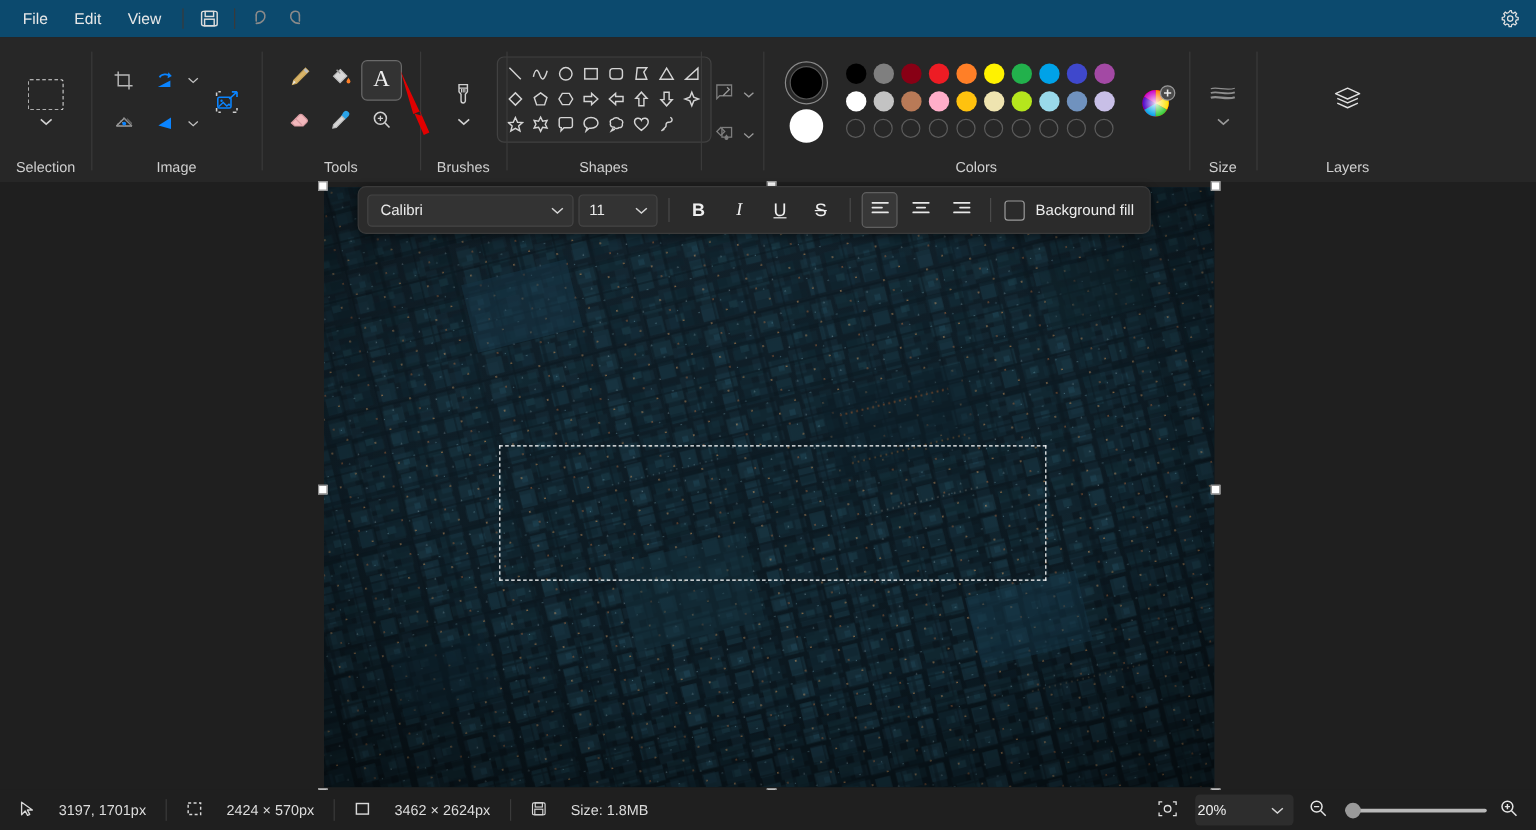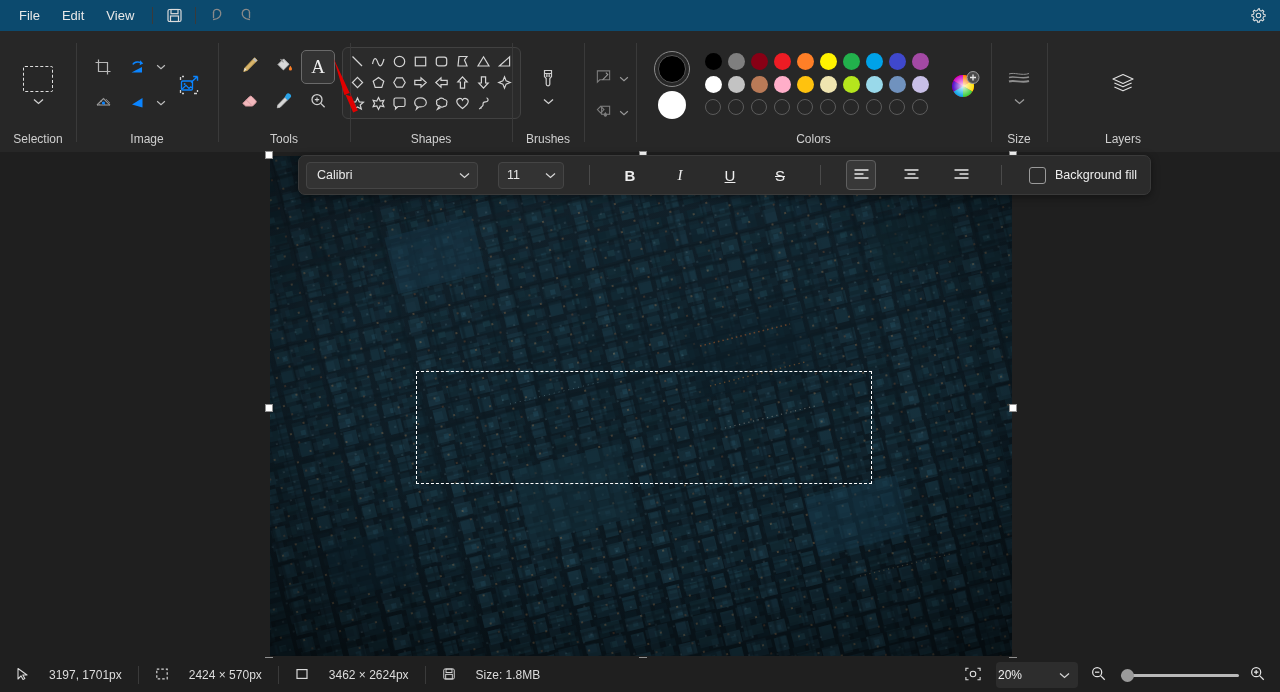--- a/index.html
+++ b/index.html
@@ -122,21 +122,21 @@
   }
   .marquee::after{
     content:"";position:absolute;inset:-1.6px;border:1.6px dashed #3a3a3a;
     clip-path:polygon(0 0,0 0);
   }
 
   
   .text-toolbar{
     position:absolute;left:298px;top:155px;height:40px;
     background:#2b2b2b;border:1px solid #3a3a3a;border-radius:7px;
-    display:flex;align-items:center;padding:0 7px;gap:20px;
+    display:flex;align-items:center;padding:0 7px;gap:4px;
     box-shadow:0 2px 8px rgba(0,0,0,.45);
   }
   .combo{
     height:27px;background:#333;border:1px solid #454545;border-radius:4px;
     display:flex;align-items:center;justify-content:space-between;
     padding:0 7px 0 10px;font-size:12.5px;color:#eaeaea;
   }
   .combo-font{width:172px;}
   .combo-size{width:66px;padding-left:8px;}
   .tsep{width:1px;height:20px;background:#4a4a4a;margin:0 5px;}
@@ -341,164 +341,164 @@
                   <path d="M9 6.4 L9 10.8 M6.8 8.6 L11.2 8.6" stroke-width="1.1"></path>
                 </svg>
               </span>
             </div>
           </div>
         </div>
       </div>
       <div class="group-label">Tools</div>
     </div>
 
-    <div class="group shapes-group">
-      <div class="group-body" style="padding-bottom:4px;">
-        <div class="shapes-panel">
-          <div class="shp">
-              <svg width="15" height="15" viewBox="0 0 15 15" fill="none" stroke="#d4d4d4" stroke-width="1.2">
-                <path d="M2.5 2.5 L12 12"></path>
-              </svg>
-            </div>
-          <div class="shp">
-              <svg width="15" height="15" viewBox="0 0 15 15" fill="none" stroke="#d4d4d4" stroke-width="1.2">
-                <path d="M1.5 10 C3 3 5 3 7 9 C9 14 11 12 13 5"></path>
-              </svg>
-            </div>
-          <div class="shp">
-              <svg width="15" height="15" viewBox="0 0 15 15" fill="none" stroke="#d4d4d4" stroke-width="1.2">
-                <circle cx="7.5" cy="7.5" r="5.2"></circle>
-              </svg>
-            </div>
-          <div class="shp">
-              <svg width="15" height="15" viewBox="0 0 15 15" fill="none" stroke="#d4d4d4" stroke-width="1.2">
-                <rect x="2.3" y="3.2" width="10.4" height="8.6"></rect>
-              </svg>
-            </div>
-          <div class="shp">
-              <svg width="15" height="15" viewBox="0 0 15 15" fill="none" stroke="#d4d4d4" stroke-width="1.2">
-                <rect x="2.3" y="3.2" width="10.4" height="8.6" rx="2.4"></rect>
-              </svg>
-            </div>
-          <div class="shp">
-              <svg width="15" height="15" viewBox="0 0 15 15" fill="none" stroke="#d4d4d4" stroke-width="1.2">
-                <path d="M4 2.5 L12 2.5 L9.5 6 L12 12 L3 12 Z"></path>
-              </svg>
-            </div>
-          <div class="shp">
-              <svg width="15" height="15" viewBox="0 0 15 15" fill="none" stroke="#d4d4d4" stroke-width="1.2">
-                <path d="M7.5 2.8 L13 12 L2 12 Z"></path>
-              </svg>
-            </div>
-          <div class="shp">
-              <svg width="15" height="15" viewBox="0 0 15 15" fill="none" stroke="#d4d4d4" stroke-width="1.2">
-                <path d="M12.6 2.8 L12.6 12 L2.4 12 Z"></path>
-              </svg>
-            </div>
-
-          <div class="shp">
-              <svg width="15" height="15" viewBox="0 0 15 15" fill="none" stroke="#d4d4d4" stroke-width="1.2">
-                <path d="M7.5 2.4 L12.6 7.5 L7.5 12.6 L2.4 7.5 Z"></path>
-              </svg>
-            </div>
-          <div class="shp">
-              <svg width="15" height="15" viewBox="0 0 15 15" fill="none" stroke="#d4d4d4" stroke-width="1.2">
-                <path d="M7.5 2.4 L12.8 6.3 L10.8 12.4 L4.2 12.4 L2.2 6.3 Z"></path>
-              </svg>
-            </div>
-          <div class="shp">
-              <svg width="15" height="15" viewBox="0 0 15 15" fill="none" stroke="#d4d4d4" stroke-width="1.2">
-                <path d="M4.6 2.8 L10.4 2.8 L13.2 7.5 L10.4 12.2 L4.6 12.2 L1.8 7.5 Z"></path>
-              </svg>
-            </div>
-          <div class="shp">
-              <svg width="15" height="15" viewBox="0 0 15 15" fill="none" stroke="#d4d4d4" stroke-width="1.2">
-                <path d="M1.8 5.4 L8 5.4 L8 2.8 L13.2 7.5 L8 12.2 L8 9.6 L1.8 9.6 Z"></path>
-              </svg>
-            </div>
-          <div class="shp">
-              <svg width="15" height="15" viewBox="0 0 15 15" fill="none" stroke="#d4d4d4" stroke-width="1.2">
-                <path d="M13.2 5.4 L7 5.4 L7 2.8 L1.8 7.5 L7 12.2 L7 9.6 L13.2 9.6 Z"></path>
-              </svg>
-            </div>
-          <div class="shp">
-              <svg width="15" height="15" viewBox="0 0 15 15" fill="none" stroke="#d4d4d4" stroke-width="1.2">
-                <path d="M5.4 13.2 L5.4 7 L2.8 7 L7.5 1.8 L12.2 7 L9.6 7 L9.6 13.2 Z"></path>
-              </svg>
-            </div>
-          <div class="shp">
-              <svg width="15" height="15" viewBox="0 0 15 15" fill="none" stroke="#d4d4d4" stroke-width="1.2">
-                <path d="M5.4 1.8 L5.4 8 L2.8 8 L7.5 13.2 L12.2 8 L9.6 8 L9.6 1.8 Z"></path>
-              </svg>
-            </div>
-          <div class="shp">
-              <svg width="15" height="15" viewBox="0 0 15 15" fill="none" stroke="#d4d4d4" stroke-width="1.2">
-                <path d="M7.5 1.8 L9.1 5.9 L13.2 7.5 L9.1 9.1 L7.5 13.2 L5.9 9.1 L1.8 7.5 L5.9 5.9 Z"></path>
-              </svg>
-            </div>
-
-          <div class="shp">
-              <svg width="15" height="15" viewBox="0 0 15 15" fill="none" stroke="#d4d4d4" stroke-width="1.2">
-                <path d="M7.5 1.9 L9.3 5.9 L13.4 6.2 L10.2 9 L11.3 13.1 L7.5 10.9 L3.7 13.1 L4.8 9 L1.6 6.2 L5.7 5.9 Z"></path>
-              </svg>
-            </div>
-          <div class="shp">
-              <svg width="15" height="15" viewBox="0 0 15 15" fill="none" stroke="#d4d4d4" stroke-width="1.2">
-                <path d="M7.5 1.6 L9.2 5 L12.9 4.3 L11.4 7.5 L12.9 10.7 L9.2 10 L7.5 13.4 L5.8 10 L2.1 10.7 L3.6 7.5 L2.1 4.3 L5.8 5 Z"></path>
-              </svg>
-            </div>
-          <div class="shp">
-              <svg width="15" height="15" viewBox="0 0 15 15" fill="none" stroke="#d4d4d4" stroke-width="1.2">
-                <path d="M2 3.5 A1.6 1.6 0 0 1 3.6 2 L11.4 2 A1.6 1.6 0 0 1 13 3.5 L13 9 A1.6 1.6 0 0 1 11.4 10.5 L6 10.5 L3.5 13 L3.7 10.5 L3.6 10.5 A1.6 1.6 0 0 1 2 9 Z"></path>
-              </svg>
-            </div>
-          <div class="shp">
-              <svg width="15" height="15" viewBox="0 0 15 15" fill="none" stroke="#d4d4d4" stroke-width="1.2">
-                <path d="M7.5 1.9 C11 1.9 13.3 4 13.3 6.4 C13.3 8.8 11 10.9 7.5 10.9 L6 10.9 L3.4 13.2 L4.2 10.5 C2.5 9.7 1.7 8.1 1.7 6.4 C1.7 4 4 1.9 7.5 1.9 Z"></path>
-              </svg>
-            </div>
-          <div class="shp">
-              <svg width="15" height="15" viewBox="0 0 15 15" fill="none" stroke="#d4d4d4" stroke-width="1.2">
-                <path d="M4.8 3.3 C6 1.6 9.2 1.7 10.2 3.5 C12.5 3.4 13.6 5.6 12.6 7.3 C13.2 9 11.6 10.6 9.9 10.3 C8.7 11.6 6.2 11.3 5.6 9.9 C3.4 10.2 2 8.2 2.8 6.6 C1.9 5.1 3.1 3.3 4.8 3.3 Z"></path>
-                <path d="M5 10.6 L3.5 13.2 L6.5 11.6"></path>
-              </svg>
-            </div>
-          <div class="shp">
-              <svg width="15" height="15" viewBox="0 0 15 15" fill="none" stroke="#d4d4d4" stroke-width="1.2">
-                <path d="M7.5 12.6 C3.5 9.6 1.8 7.6 1.8 5.6 A3 3 0 0 1 7.5 4.2 A3 3 0 0 1 13.2 5.6 C13.2 7.6 11.5 9.6 7.5 12.6 Z"></path>
-              </svg>
-            </div>
-          <div class="shp">
-              <svg width="15" height="15" viewBox="0 0 15 15" fill="none" stroke="#d4d4d4" stroke-width="1.2">
-                <path d="M10.5 1.8 C12.4 2.5 12.6 4.6 11 5.5 C9.7 6.2 8.3 5.4 7.4 6.6 C6.6 7.7 7.6 8.8 6.6 9.8 L3.2 13.2 M4.4 11.2 L5.6 12.4"></path>
-              </svg>
-            </div>
-        </div>
-      </div>
-      <div class="group-label">Shapes</div>
-    </div>
-
     <div class="group brush-group">
       <div class="group-body">
         <div class="stack">
           <div class="tool-btn">
             <svg width="20" height="22" viewBox="0 0 20 22" fill="none" stroke="#cfcfcf" stroke-width="1.2">
               <path d="M6.5 2.5 L13.5 2.5 L13.5 8.5 L11.8 10.5 L11.8 16 A1.8 1.8 0 0 1 8.2 16 L8.2 10.5 L6.5 8.5 Z"></path>
               <path d="M6.5 5.5 L13.5 5.5" stroke-width="1"></path>
               <path d="M8.6 6.2 L8.6 9 M10 6.2 L10 9 M11.4 6.2 L11.4 9" stroke-width=".9"></path>
             </svg>
           </div>
           <div class="chev">
             <svg width="11" height="7" viewBox="0 0 11 7" fill="none" stroke="#d0d0d0" stroke-width="1.3">
                 <path d="M1 1.5 L5.5 5.5 L10 1.5"></path>
               </svg>
           </div>
         </div>
       </div>
       <div class="group-label">Brushes</div>
+    </div>
+
+    <div class="group shapes-group">
+      <div class="group-body" style="padding-bottom:4px;">
+        <div class="shapes-panel">
+          <div class="shp">
+              <svg width="15" height="15" viewBox="0 0 15 15" fill="none" stroke="#d4d4d4" stroke-width="1.2">
+                <path d="M2.5 2.5 L12 12"></path>
+              </svg>
+            </div>
+          <div class="shp">
+              <svg width="15" height="15" viewBox="0 0 15 15" fill="none" stroke="#d4d4d4" stroke-width="1.2">
+                <path d="M1.5 10 C3 3 5 3 7 9 C9 14 11 12 13 5"></path>
+              </svg>
+            </div>
+          <div class="shp">
+              <svg width="15" height="15" viewBox="0 0 15 15" fill="none" stroke="#d4d4d4" stroke-width="1.2">
+                <circle cx="7.5" cy="7.5" r="5.2"></circle>
+              </svg>
+            </div>
+          <div class="shp">
+              <svg width="15" height="15" viewBox="0 0 15 15" fill="none" stroke="#d4d4d4" stroke-width="1.2">
+                <rect x="2.3" y="3.2" width="10.4" height="8.6"></rect>
+              </svg>
+            </div>
+          <div class="shp">
+              <svg width="15" height="15" viewBox="0 0 15 15" fill="none" stroke="#d4d4d4" stroke-width="1.2">
+                <rect x="2.3" y="3.2" width="10.4" height="8.6" rx="2.4"></rect>
+              </svg>
+            </div>
+          <div class="shp">
+              <svg width="15" height="15" viewBox="0 0 15 15" fill="none" stroke="#d4d4d4" stroke-width="1.2">
+                <path d="M4 2.5 L12 2.5 L9.5 6 L12 12 L3 12 Z"></path>
+              </svg>
+            </div>
+          <div class="shp">
+              <svg width="15" height="15" viewBox="0 0 15 15" fill="none" stroke="#d4d4d4" stroke-width="1.2">
+                <path d="M7.5 2.8 L13 12 L2 12 Z"></path>
+              </svg>
+            </div>
+          <div class="shp">
+              <svg width="15" height="15" viewBox="0 0 15 15" fill="none" stroke="#d4d4d4" stroke-width="1.2">
+                <path d="M12.6 2.8 L12.6 12 L2.4 12 Z"></path>
+              </svg>
+            </div>
+
+          <div class="shp">
+              <svg width="15" height="15" viewBox="0 0 15 15" fill="none" stroke="#d4d4d4" stroke-width="1.2">
+                <path d="M7.5 2.4 L12.6 7.5 L7.5 12.6 L2.4 7.5 Z"></path>
+              </svg>
+            </div>
+          <div class="shp">
+              <svg width="15" height="15" viewBox="0 0 15 15" fill="none" stroke="#d4d4d4" stroke-width="1.2">
+                <path d="M7.5 2.4 L12.8 6.3 L10.8 12.4 L4.2 12.4 L2.2 6.3 Z"></path>
+              </svg>
+            </div>
+          <div class="shp">
+              <svg width="15" height="15" viewBox="0 0 15 15" fill="none" stroke="#d4d4d4" stroke-width="1.2">
+                <path d="M4.6 2.8 L10.4 2.8 L13.2 7.5 L10.4 12.2 L4.6 12.2 L1.8 7.5 Z"></path>
+              </svg>
+            </div>
+          <div class="shp">
+              <svg width="15" height="15" viewBox="0 0 15 15" fill="none" stroke="#d4d4d4" stroke-width="1.2">
+                <path d="M1.8 5.4 L8 5.4 L8 2.8 L13.2 7.5 L8 12.2 L8 9.6 L1.8 9.6 Z"></path>
+              </svg>
+            </div>
+          <div class="shp">
+              <svg width="15" height="15" viewBox="0 0 15 15" fill="none" stroke="#d4d4d4" stroke-width="1.2">
+                <path d="M13.2 5.4 L7 5.4 L7 2.8 L1.8 7.5 L7 12.2 L7 9.6 L13.2 9.6 Z"></path>
+              </svg>
+            </div>
+          <div class="shp">
+              <svg width="15" height="15" viewBox="0 0 15 15" fill="none" stroke="#d4d4d4" stroke-width="1.2">
+                <path d="M5.4 13.2 L5.4 7 L2.8 7 L7.5 1.8 L12.2 7 L9.6 7 L9.6 13.2 Z"></path>
+              </svg>
+            </div>
+          <div class="shp">
+              <svg width="15" height="15" viewBox="0 0 15 15" fill="none" stroke="#d4d4d4" stroke-width="1.2">
+                <path d="M5.4 1.8 L5.4 8 L2.8 8 L7.5 13.2 L12.2 8 L9.6 8 L9.6 1.8 Z"></path>
+              </svg>
+            </div>
+          <div class="shp">
+              <svg width="15" height="15" viewBox="0 0 15 15" fill="none" stroke="#d4d4d4" stroke-width="1.2">
+                <path d="M7.5 1.8 L9.1 5.9 L13.2 7.5 L9.1 9.1 L7.5 13.2 L5.9 9.1 L1.8 7.5 L5.9 5.9 Z"></path>
+              </svg>
+            </div>
+
+          <div class="shp">
+              <svg width="15" height="15" viewBox="0 0 15 15" fill="none" stroke="#d4d4d4" stroke-width="1.2">
+                <path d="M7.5 1.9 L9.3 5.9 L13.4 6.2 L10.2 9 L11.3 13.1 L7.5 10.9 L3.7 13.1 L4.8 9 L1.6 6.2 L5.7 5.9 Z"></path>
+              </svg>
+            </div>
+          <div class="shp">
+              <svg width="15" height="15" viewBox="0 0 15 15" fill="none" stroke="#d4d4d4" stroke-width="1.2">
+                <path d="M7.5 1.6 L9.2 5 L12.9 4.3 L11.4 7.5 L12.9 10.7 L9.2 10 L7.5 13.4 L5.8 10 L2.1 10.7 L3.6 7.5 L2.1 4.3 L5.8 5 Z"></path>
+              </svg>
+            </div>
+          <div class="shp">
+              <svg width="15" height="15" viewBox="0 0 15 15" fill="none" stroke="#d4d4d4" stroke-width="1.2">
+                <path d="M2 3.5 A1.6 1.6 0 0 1 3.6 2 L11.4 2 A1.6 1.6 0 0 1 13 3.5 L13 9 A1.6 1.6 0 0 1 11.4 10.5 L6 10.5 L3.5 13 L3.7 10.5 L3.6 10.5 A1.6 1.6 0 0 1 2 9 Z"></path>
+              </svg>
+            </div>
+          <div class="shp">
+              <svg width="15" height="15" viewBox="0 0 15 15" fill="none" stroke="#d4d4d4" stroke-width="1.2">
+                <path d="M7.5 1.9 C11 1.9 13.3 4 13.3 6.4 C13.3 8.8 11 10.9 7.5 10.9 L6 10.9 L3.4 13.2 L4.2 10.5 C2.5 9.7 1.7 8.1 1.7 6.4 C1.7 4 4 1.9 7.5 1.9 Z"></path>
+              </svg>
+            </div>
+          <div class="shp">
+              <svg width="15" height="15" viewBox="0 0 15 15" fill="none" stroke="#d4d4d4" stroke-width="1.2">
+                <path d="M4.8 3.3 C6 1.6 9.2 1.7 10.2 3.5 C12.5 3.4 13.6 5.6 12.6 7.3 C13.2 9 11.6 10.6 9.9 10.3 C8.7 11.6 6.2 11.3 5.6 9.9 C3.4 10.2 2 8.2 2.8 6.6 C1.9 5.1 3.1 3.3 4.8 3.3 Z"></path>
+                <path d="M5 10.6 L3.5 13.2 L6.5 11.6"></path>
+              </svg>
+            </div>
+          <div class="shp">
+              <svg width="15" height="15" viewBox="0 0 15 15" fill="none" stroke="#d4d4d4" stroke-width="1.2">
+                <path d="M7.5 12.6 C3.5 9.6 1.8 7.6 1.8 5.6 A3 3 0 0 1 7.5 4.2 A3 3 0 0 1 13.2 5.6 C13.2 7.6 11.5 9.6 7.5 12.6 Z"></path>
+              </svg>
+            </div>
+          <div class="shp">
+              <svg width="15" height="15" viewBox="0 0 15 15" fill="none" stroke="#d4d4d4" stroke-width="1.2">
+                <path d="M10.5 1.8 C12.4 2.5 12.6 4.6 11 5.5 C9.7 6.2 8.3 5.4 7.4 6.6 C6.6 7.7 7.6 8.8 6.6 9.8 L3.2 13.2 M4.4 11.2 L5.6 12.4"></path>
+              </svg>
+            </div>
+        </div>
+      </div>
+      <div class="group-label">Shapes</div>
     </div>
 
     <div class="group outline-group">
       <div class="outline-row">
         <div class="tool-btn" style="width:28px;height:28px;">
           <span>
             <svg width="17" height="17" viewBox="0 0 18 18" fill="none" stroke="#7d7d7d" stroke-width="1.15">
               <path d="M2.5 3 L15.5 3 L15.5 12.5 L5 12.5 L2.5 15 Z"></path>
               <path d="M11.5 5 L13.5 7 L8 12.5" stroke="#9a9a9a"></path>
             </svg>

